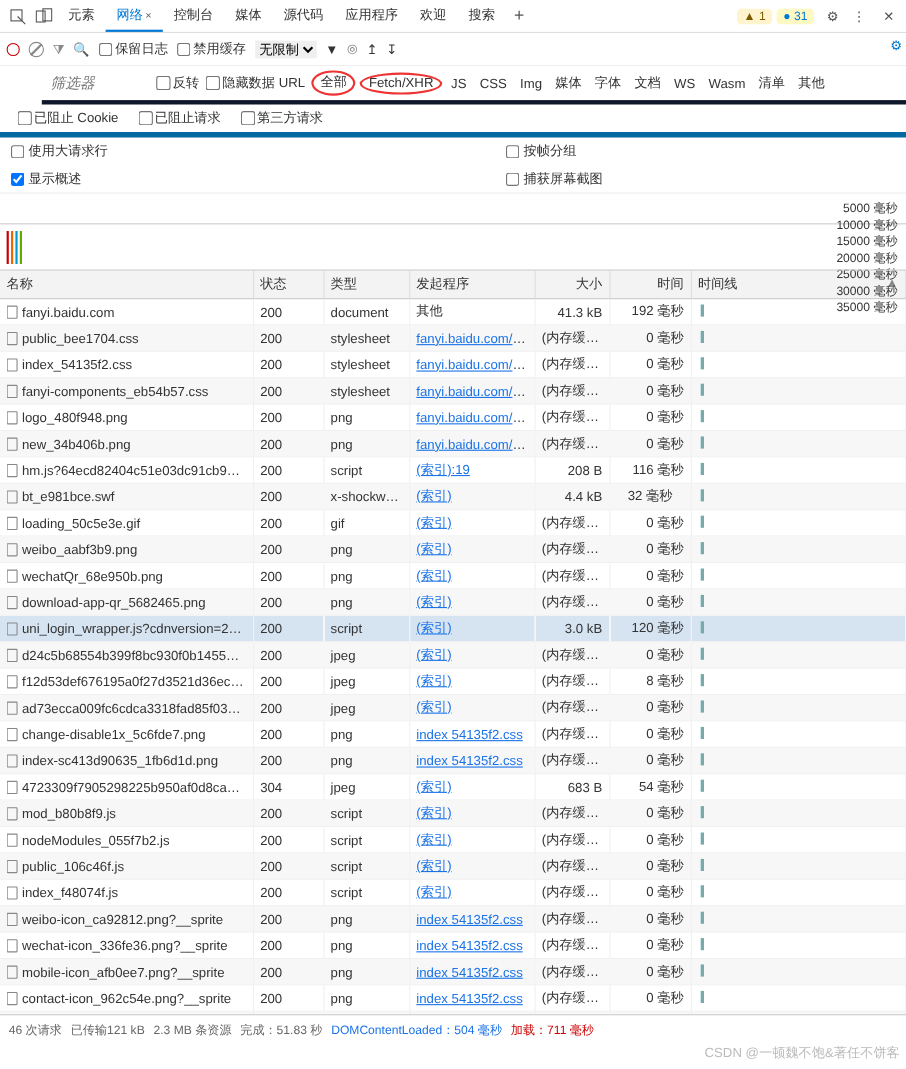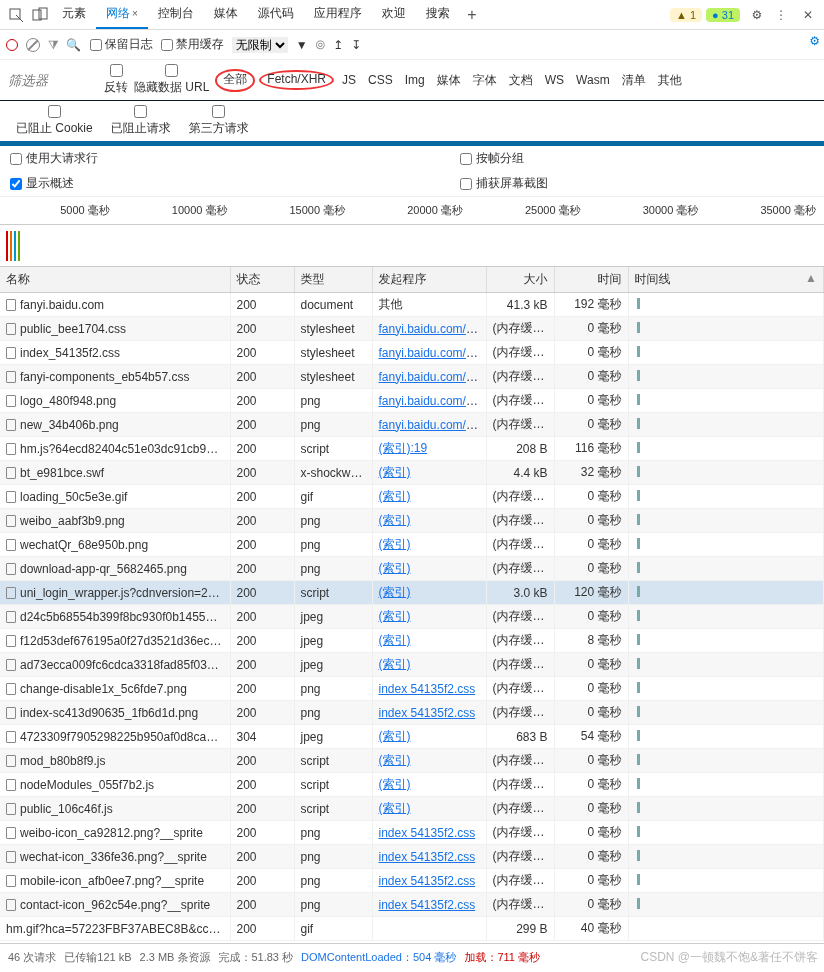--- a/index.html
+++ b/index.html
@@ -5,42 +5,42 @@
 * { box-sizing: border-box; margin: 0; padding: 0; }
 body { font-family: "Microsoft YaHei", sans-serif; font-size: 12px; color: #333; width: 824px; background: #fff; overflow: hidden; }
 .topbar { display: flex; align-items: center; border-bottom: 1px solid #ddd; height: 30px; padding: 0 4px; }
 .tb-icon { width: 24px; height: 24px; display: flex; align-items: center; justify-content: center; cursor: pointer; }
 .tabs { display: flex; }
 .tab { padding: 5px 10px; cursor: pointer; border-bottom: 2px solid transparent; }
 .tab.active { border-bottom: 2px solid #0078d4; color: #0078d4; }
 .tab-close { font-size: 10px; margin-left: 2px; color: #666; }
 .spacer { flex: 1; }
 .badge-warn { background: #fff4ce; color: #7a5c00; border-radius: 4px; padding: 1px 6px; margin-right: 4px; font-size: 11px; }
-.badge-info { background: #bef264; color: #0078d4; border-radius: 4px; padding: 1px 6px; margin-right: 8px; font-size: 11px; }
+.badge-info { background: #fef9c3; color: #0078d4; border-radius: 4px; padding: 1px 6px; margin-right: 8px; font-size: 11px; }
 .ico-gear, .ico-dots { width: 18px; cursor: pointer; text-align: center; color: #555; }
 .toolbar { display: flex; align-items: center; height: 30px; padding: 0 6px; border-bottom: 1px solid #eee; gap: 8px; }
 .rec { width: 12px; height: 12px; border: 1.5px solid #c00; border-radius: 50%; }
 .no-sign { width: 14px; height: 14px; border: 1.5px solid #888; border-radius: 50%; position: relative; }
 .no-sign:after { content:""; position:absolute; width: 1.5px; height: 14px; background:#888; top:-1px; left:5px; transform: rotate(45deg); }
 .funnel { color:#888; }
 .chk { display: flex; align-items: center; gap: 3px; }
 .chk input { width: 12px; height: 12px; }
 .sel { border: none; font-size: 12px; }
 .gear-right { position: absolute; right: 4px; top: 34px; color: #0078d4; }
-.filterbar { display: flex; align-items: center; padding: 4px 8px; gap: 6px; flex-wrap: wrap; border-bottom: 1px solid #0f172a; }
+.filterbar { display: flex; align-items: center; padding: 4px 8px; gap: 6px; flex-wrap: wrap; border-bottom: 4px solid #0f172a; margin-left: 38px; }
 .filter-input { border: none; outline: none; width: 90px; font-style: italic; color: #888; }
-.f-chk { display: flex; align-items: center; gap: 2px; flex-direction: column; }
+.f-chk { display: flex; align-items: center; gap: 2px; }
 .f-item { padding: 1px 4px; cursor: pointer; white-space: nowrap; }
 .ring { border: 2px solid #e33; border-radius: 50%/50%; padding: 0 6px 2px; }
 .row2 { display: flex; gap: 18px; padding: 4px 16px; border-bottom: 5px solid #0369a1; }
 .row3, .row4 { display: flex; padding: 4px 10px; gap: 30px; }
 .row4 { border-bottom: 1px solid #eee; }
 .opt { display: flex; align-items: center; gap: 4px; }
 .opt input { width: 12px; height: 12px; }
-.timeline { display: flex; border-bottom: 1px solid #ccc; height: 28px; font-size: 11px; padding-top: 6px; }
+.timeline { display: flex; border-bottom: 1px solid #ccc; height: 28px; font-size: 11px; padding-top: 6px; flex-direction: column; }
 .tl-strip { height: 42px; border-bottom: 1px solid #ccc; position: relative; }
 .tl-bar { position: absolute; width: 2px; background: #f08; height: 30px; top: 6px; }
 .tl-tick { flex: 1; text-align: right; padding-right: 8px; }
 thead th { text-align: left; font-weight: normal; background: #f3f3f3; border-bottom: 1px solid #ccc; border-right: 1px solid #ddd; padding: 4px 6px; font-size: 12px; }
 table { width: 100%; border-collapse: collapse; table-layout: fixed; }
 tbody td { padding: 3px 6px; border-bottom: 1px solid #f0f0f0; border-right: 1px solid #f0f0f0; white-space: nowrap; overflow: hidden; text-overflow: ellipsis; font-size: 12px; }
 tbody tr:nth-child(even) { background: #f7f7f7; }
 tbody tr.sel { background: #d6e4f2; }
 .doc-ico { display: inline-block; width: 10px; height: 12px; border: 1px solid #888; border-radius: 1px; margin-right: 4px; vertical-align: middle; position: relative; }
 .link { color: #1a73e8; text-decoration: underline; cursor: pointer; }
@@ -272,21 +272,21 @@
           <td class="col-size" style="text-align:right;">208 B</td>
           <td class="col-time" style="text-align:right;">116 毫秒</td>
           <td class="col-wf"><span class="wf-tick"></span></td>
         </tr>
         <tr>
           <td class="col-name"><span class="doc-ico"></span>bt_e981bce.swf</td>
           <td class="col-status">200</td>
           <td class="col-type">x-shockw…</td>
           <td class="col-init"><span class="link">(索引)</span></td>
           <td class="col-size" style="text-align:right;">4.4 kB</td>
-          <td class="col-time" style="text-align:right;">32 毫秒</td>
+          <td class="col-time" style="text-align:center;">32 毫秒</td>
           <td class="col-wf"><span class="wf-tick"></span></td>
         </tr>
         <tr>
           <td class="col-name"><span class="doc-ico"></span>loading_50c5e3e.gif</td>
           <td class="col-status">200</td>
           <td class="col-type">gif</td>
           <td class="col-init"><span class="link">(索引)</span></td>
           <td class="col-size" style="text-align:right;">(内存缓存)</td>
           <td class="col-time" style="text-align:right;">0 毫秒</td>
           <td class="col-wf"><span class="wf-tick"></span></td>
@@ -394,20 +394,29 @@
           <td class="col-name"><span class="doc-ico"></span>nodeModules_055f7b2.js</td>
           <td class="col-status">200</td>
           <td class="col-type">script</td>
           <td class="col-init"><span class="link">(索引)</span></td>
           <td class="col-size" style="text-align:right;">(内存缓存)</td>
           <td class="col-time" style="text-align:right;">0 毫秒</td>
           <td class="col-wf"><span class="wf-tick"></span></td>
         </tr>
         <tr>
           <td class="col-name"><span class="doc-ico"></span>public_106c46f.js</td>
+          <td class="col-status">200</td>
+          <td class="col-type">script</td>
+          <td class="col-init"><span class="link">(索引)</span></td>
+          <td class="col-size" style="text-align:right;">(内存缓存)</td>
+          <td class="col-time" style="text-align:right;">0 毫秒</td>
+          <td class="col-wf"><span class="wf-tick"></span></td>
+        </tr>
+        <tr>
+          <td class="col-name"><span class="doc-ico"></span>index_f48074f.js</td>
           <td class="col-status">200</td>
           <td class="col-type">script</td>
           <td class="col-init"><span class="link">(索引)</span></td>
           <td class="col-size" style="text-align:right;">(内存缓存)</td>
           <td class="col-time" style="text-align:right;">0 毫秒</td>
           <td class="col-wf"><span class="wf-tick"></span></td>
         </tr>
         <tr>
           <td class="col-name"><span class="doc-ico"></span>weibo-icon_ca92812.png?__sprite</td>
           <td class="col-status">200</td>

